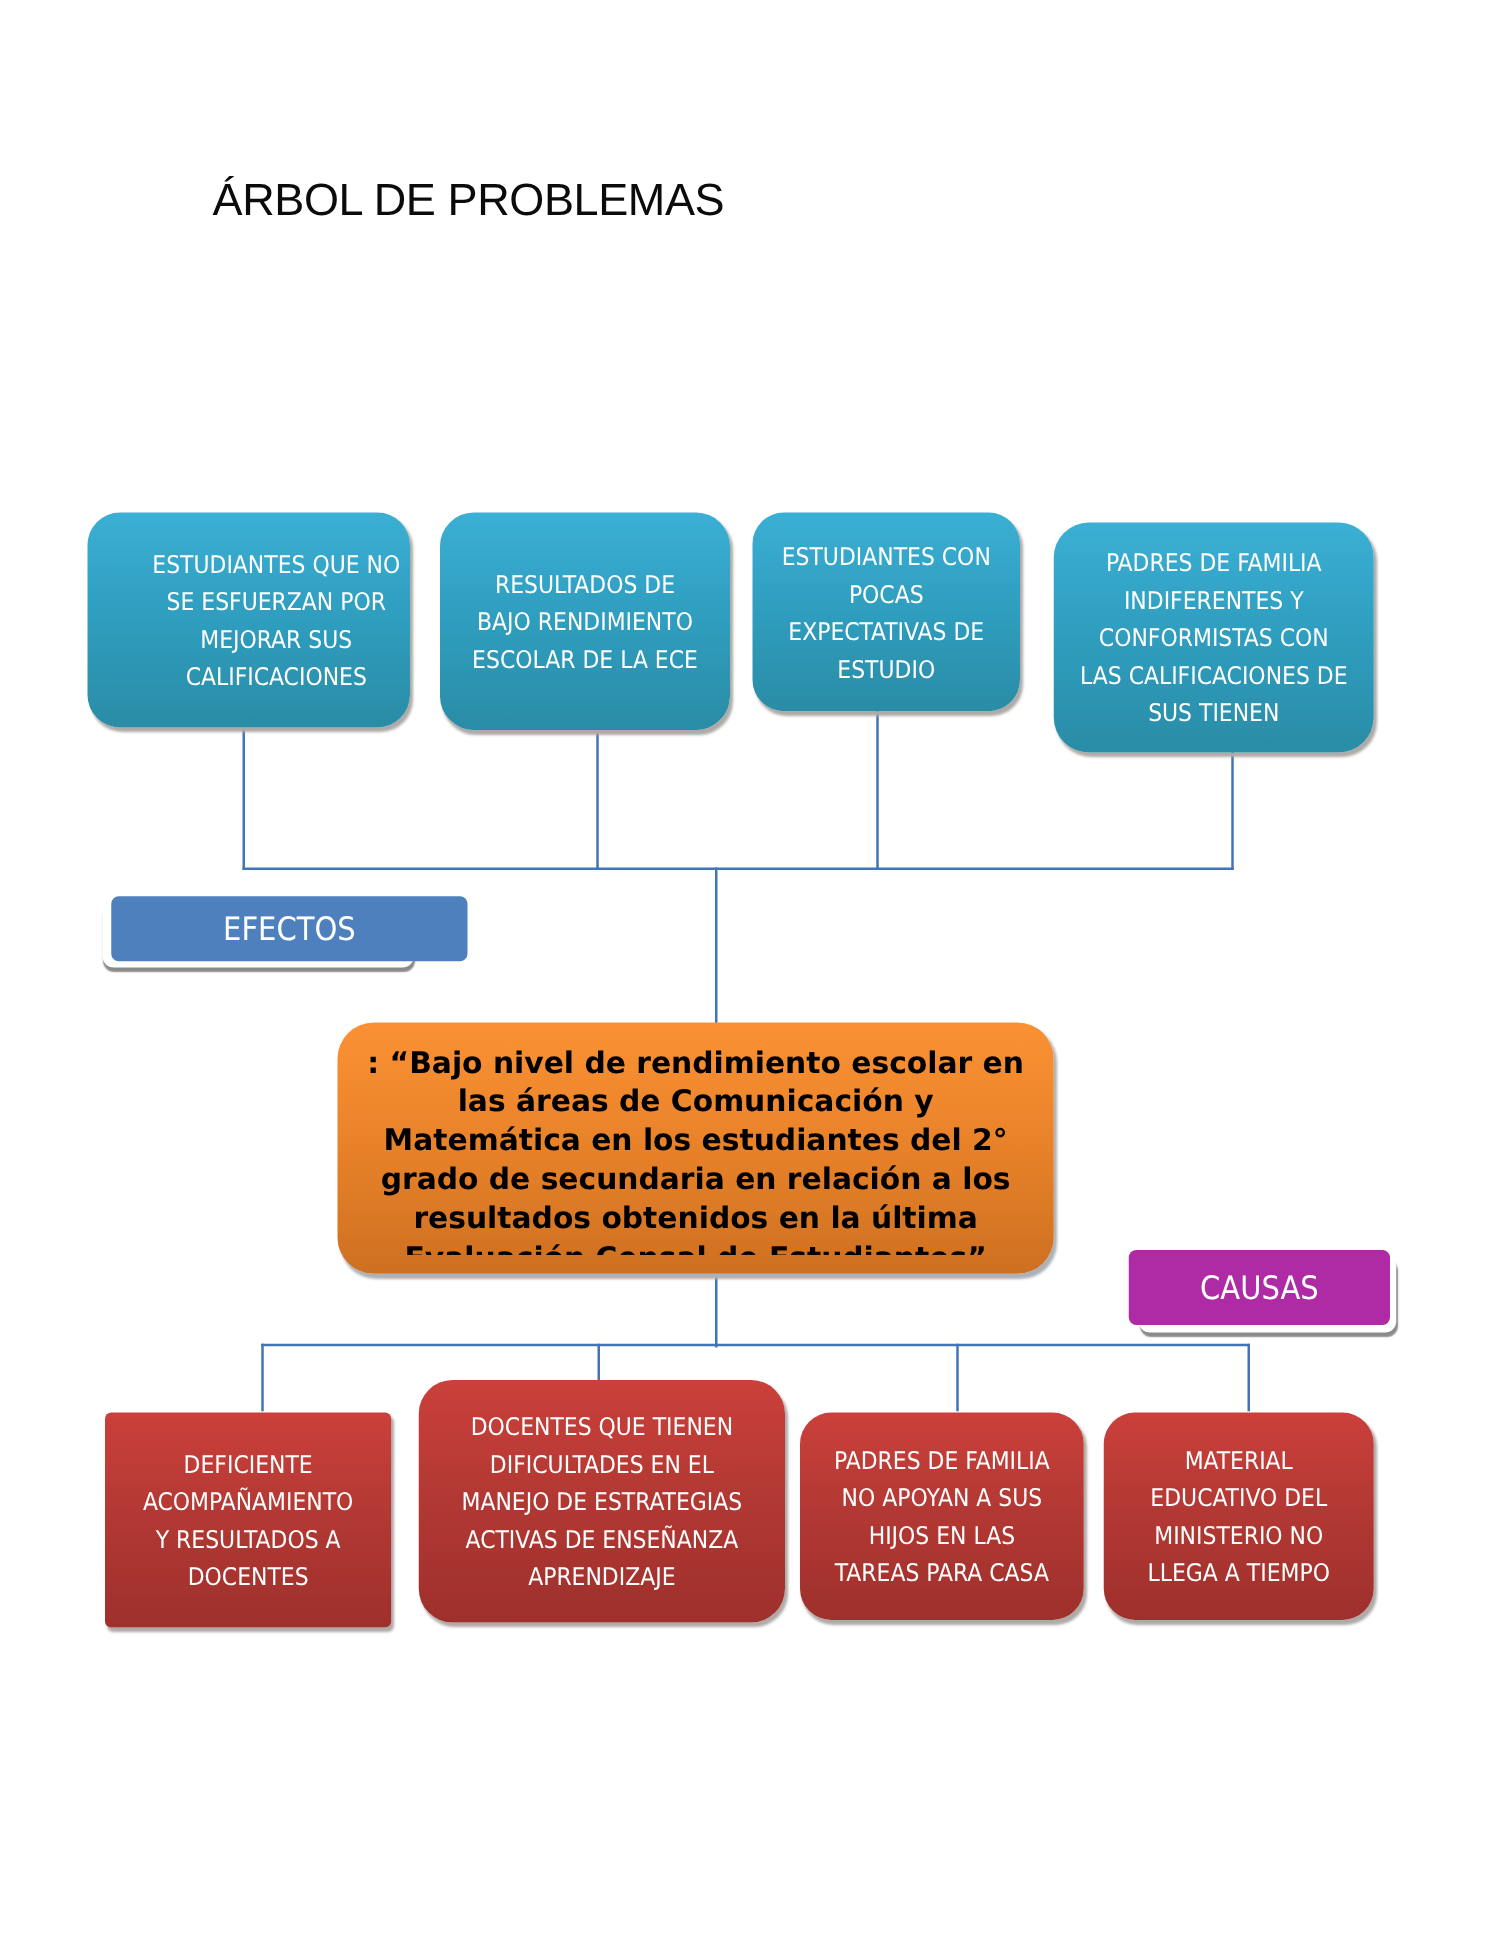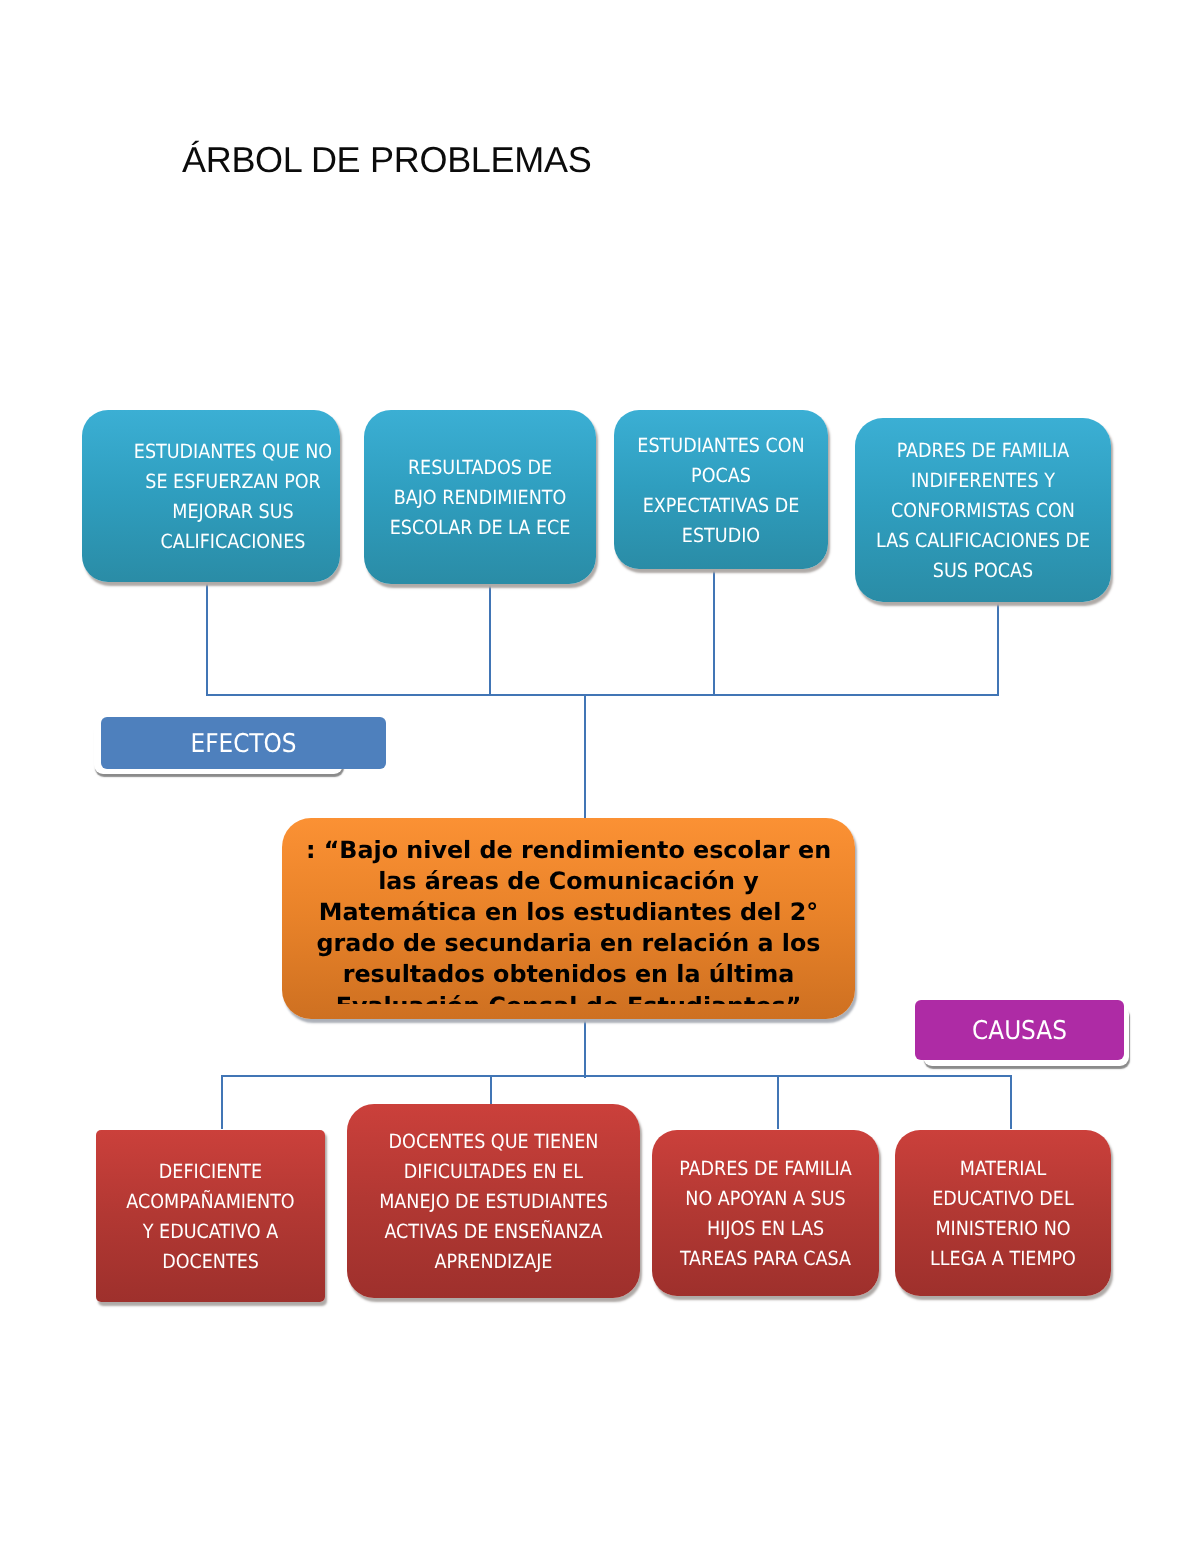--- a/index.html
+++ b/index.html
@@ -2,21 +2,21 @@
 <html><head>
 <meta charset="utf-8">
 <title>ARBOL DE PROBLEMAS</title>
 <style>
   html,body{margin:0;padding:0;background:#fff;}
   body{width:1200px;height:1553px;position:relative;overflow:hidden;
        font-family:"Liberation Sans",sans-serif;
        -webkit-font-smoothing:antialiased;-moz-osx-font-smoothing:grayscale;
        text-rendering:geometricPrecision;}
   *{-webkit-font-smoothing:antialiased;}
-  .canvas{position:absolute;inset:0;opacity:0.999;margin-left:12px;}
+  .canvas{position:absolute;inset:0;opacity:0.999;}
   .page-title{position:absolute;left:170px;top:142px;font-size:36px;color:#0b0b0b;
       font-family:"Liberation Sans",sans-serif;font-weight:400;letter-spacing:-0.3px;white-space:nowrap;line-height:1;}
 
   
   .ln{position:absolute;background:#4175B5;}
 
   
   .node{position:absolute;border-radius:20px;display:flex;align-items:center;justify-content:center;
         text-align:center;color:#fff;box-sizing:border-box;overflow:hidden;}
   .node .txt{width:100%;padding:0 6px;box-sizing:border-box;}
@@ -91,50 +91,50 @@
         <div class="line">EXPECTATIVAS DE</div>
         <div class="line">ESTUDIO</div>
       </div>
   </div>
   <div class="node effect" style="border-radius:28px;left:843px;top:418px;width:256px;height:184px;">
     <div class="txt">
         <div class="line">PADRES DE FAMILIA</div>
         <div class="line">INDIFERENTES Y</div>
         <div class="line">CONFORMISTAS CON</div>
         <div class="line">LAS CALIFICACIONES DE</div>
-        <div class="line">SUS POCAS</div>
+        <div class="line">SUS TIENEN</div>
       </div>
   </div>
 
   <div class="node core" style="border-radius:29px;left:270px;top:818px;width:573px;height:201px;">
     <div class="coreclip">
       <div class="txt">
           <div class="line">: “Bajo nivel de rendimiento escolar en</div>
           <div class="line">las áreas de Comunicación y</div>
           <div class="line">Matemática en los estudiantes del 2°</div>
           <div class="line">grado de secundaria en relación a los</div>
           <div class="line">resultados obtenidos en la última</div>
           <div class="line">Evaluación Censal de Estudiantes”</div>
         </div>
     </div>
   </div>
 
   <div class="node cause" style="border-radius:5px;left:84px;top:1130px;width:229px;height:172px;">
     <div class="txt">
         <div class="line">DEFICIENTE</div>
         <div class="line">ACOMPAÑAMIENTO</div>
-        <div class="line">Y EDUCATIVO A</div>
+        <div class="line">Y RESULTADOS A</div>
         <div class="line">DOCENTES</div>
       </div>
   </div>
   <div class="node cause" style="border-radius:27px;left:335px;top:1104px;width:293px;height:194px;">
     <div class="txt">
         <div class="line">DOCENTES QUE TIENEN</div>
         <div class="line">DIFICULTADES EN EL</div>
-        <div class="line">MANEJO DE ESTUDIANTES</div>
+        <div class="line">MANEJO DE ESTRATEGIAS</div>
         <div class="line">ACTIVAS DE ENSEÑANZA</div>
         <div class="line">APRENDIZAJE</div>
       </div>
   </div>
   <div class="node cause" style="border-radius:25px;left:640px;top:1130px;width:227px;height:166px;">
     <div class="txt">
         <div class="line">PADRES DE FAMILIA</div>
         <div class="line">NO APOYAN A SUS</div>
         <div class="line">HIJOS EN LAS</div>
         <div class="line">TAREAS PARA CASA</div>

